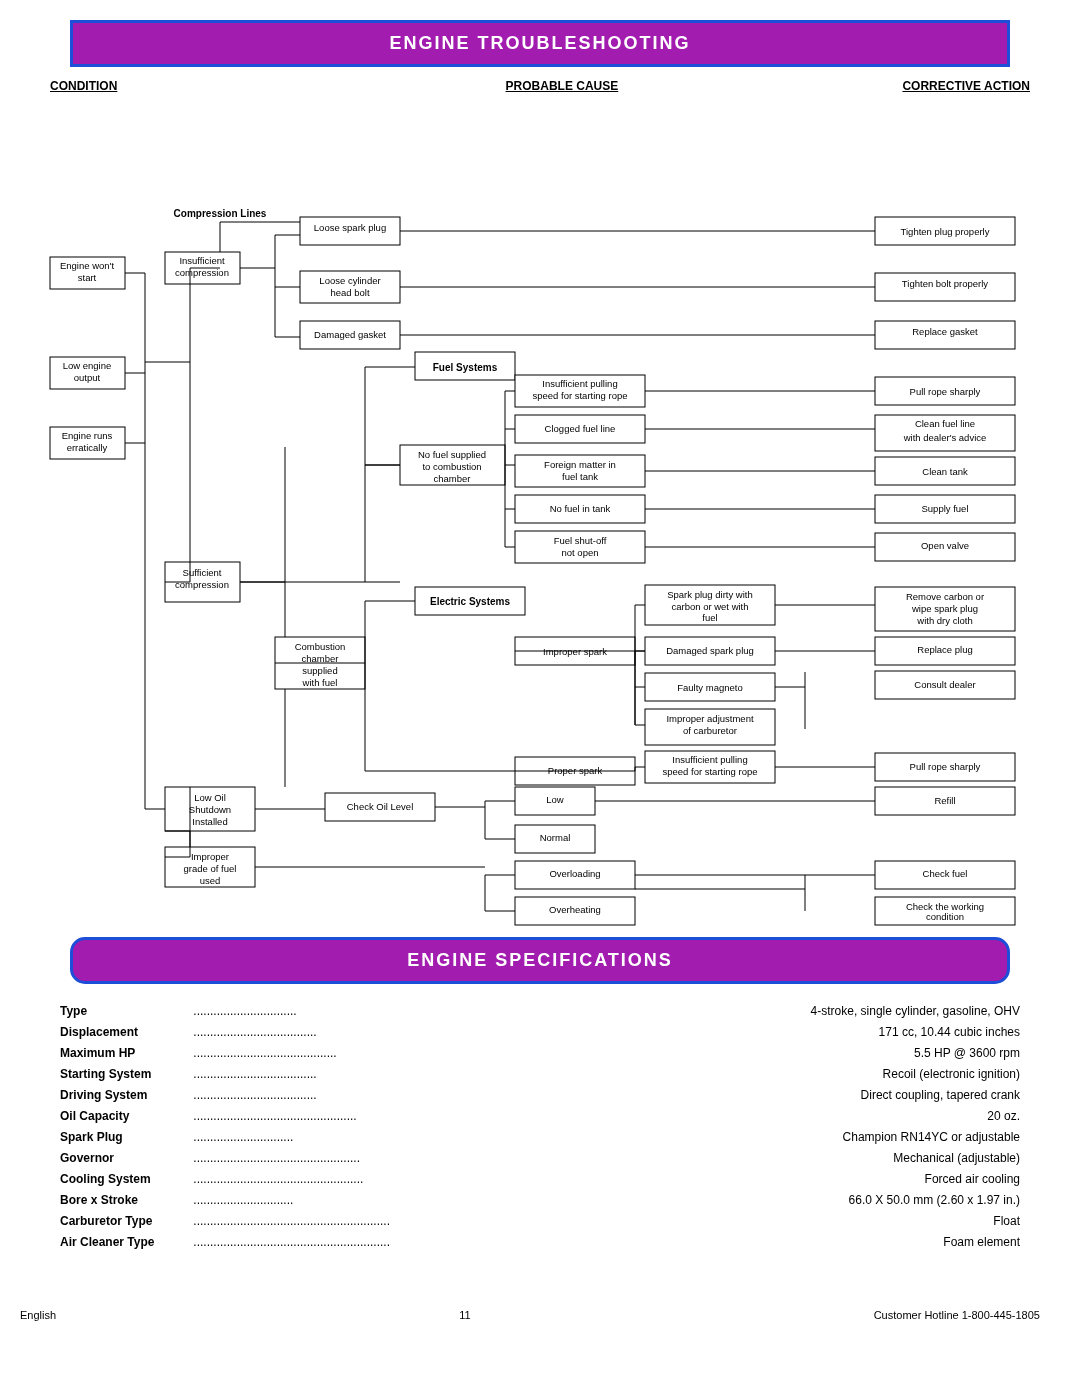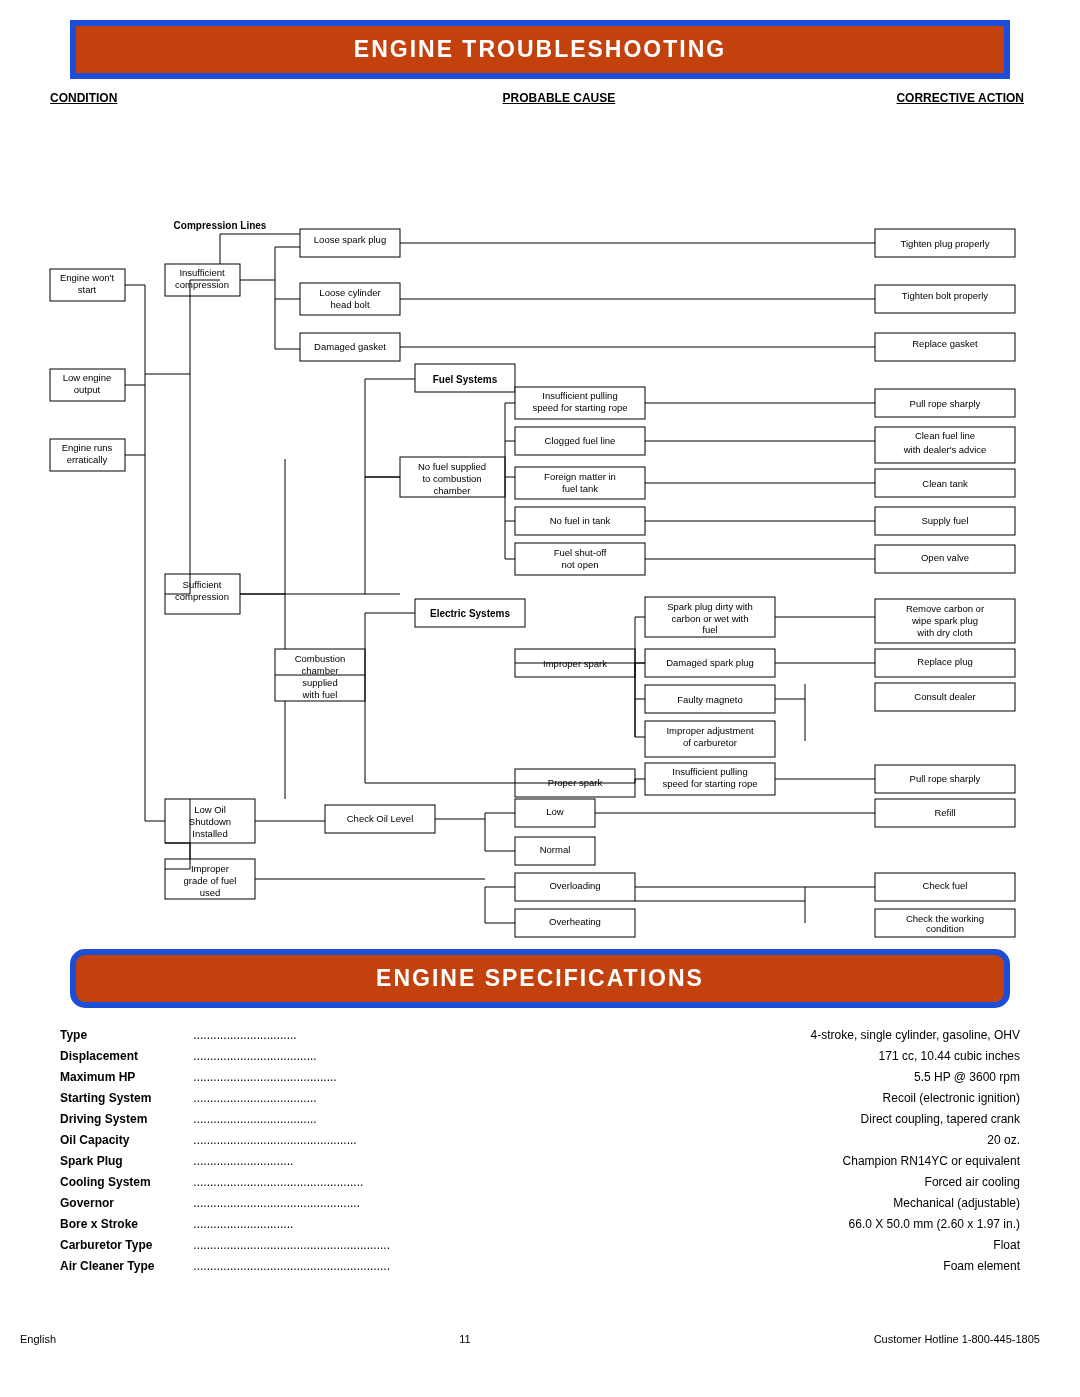--- a/index.html
+++ b/index.html
@@ -6,29 +6,29 @@
     body {
       font-family: Arial, sans-serif;
       background: #fff;
       width: 1080px;
       min-height: 1397px;
       font-size: 11px;
       color: #000;
     }
 
     .section-header {
-      background: #c2410c;
+      background: #a21caf;
       color: #fff;
       text-align: center;
-      font-size: 23px;
+      font-size: 18px;
       font-weight: bold;
       letter-spacing: 2px;
       padding: 10px;
       margin: 0 30px;
-      border: 6px solid #1d4ed8;
+      border: 3px solid #1d4ed8;
     }
 
     .page-container {
       padding: 20px 40px;
     }
 
     
     .diagram-section {
       margin: 0 0 20px 0;
     }
@@ -83,21 +83,21 @@
 </head>
 <body>
 
 <div class="page-container">
 
   <div class="section-header">ENGINE TROUBLESHOOTING</div>
 
   <div style="display:flex; justify-content:space-between; margin: 12px 0 4px 0; padding: 0 5px;">
     <span class="col-header" style="margin-left:5px;">CONDITION</span>
     <span class="col-header" style="margin-left:104px;">PROBABLE CAUSE</span>
-    <span class="col-header" style="margin-right:11px;">CORRECTIVE ACTION</span>
+    <span class="col-header" style="margin-right:5px;">CORRECTIVE ACTION</span>
   </div>
 
   <div class="diagram-section">
     <svg width="990" height="820" viewBox="0 0 990 820" style="display:block; margin:0 auto; overflow:visible;">
 
       <defs>
         <style>
           .box { fill: white; stroke: black; stroke-width: 1; }
           .txt { font-family: Arial, sans-serif; font-size: 9.5px; }
           .txt-bold { font-family: Arial, sans-serif; font-size: 10px; font-weight: bold; }
@@ -411,33 +411,33 @@
 
       <div class="spec-row">
         <span class="spec-label"><strong>Oil Capacity</strong></span>
         <span class="spec-dots">&nbsp;.................................................&nbsp;</span>
         <span class="spec-value">20 oz.</span>
       </div>
 
       <div class="spec-row">
         <span class="spec-label"><strong>Spark Plug</strong></span>
         <span class="spec-dots">&nbsp;..............................&nbsp;</span>
-        <span class="spec-value">Champion RN14YC or equivalent</span>
+        <span class="spec-value">Champion RN14YC or adjustable</span>
+      </div>
+
+      <div class="spec-row">
+        <span class="spec-label"><strong>Governor</strong></span>
+        <span class="spec-dots">&nbsp;..................................................&nbsp;</span>
+        <span class="spec-value">Mechanical (adjustable)</span>
       </div>
 
       <div class="spec-row">
         <span class="spec-label"><strong>Cooling System</strong></span>
         <span class="spec-dots">&nbsp;...................................................&nbsp;</span>
         <span class="spec-value">Forced air cooling</span>
-      </div>
-
-      <div class="spec-row">
-        <span class="spec-label"><strong>Governor</strong></span>
-        <span class="spec-dots">&nbsp;..................................................&nbsp;</span>
-        <span class="spec-value">Mechanical (adjustable)</span>
       </div>
 
       <div class="spec-row">
         <span class="spec-label"><strong>Bore x Stroke</strong></span>
         <span class="spec-dots">&nbsp;..............................&nbsp;</span>
         <span class="spec-value">66.0 X 50.0 mm (2.60 x 1.97 in.)</span>
       </div>
 
       <div class="spec-row">
         <span class="spec-label"><strong>Carburetor Type</strong></span>

